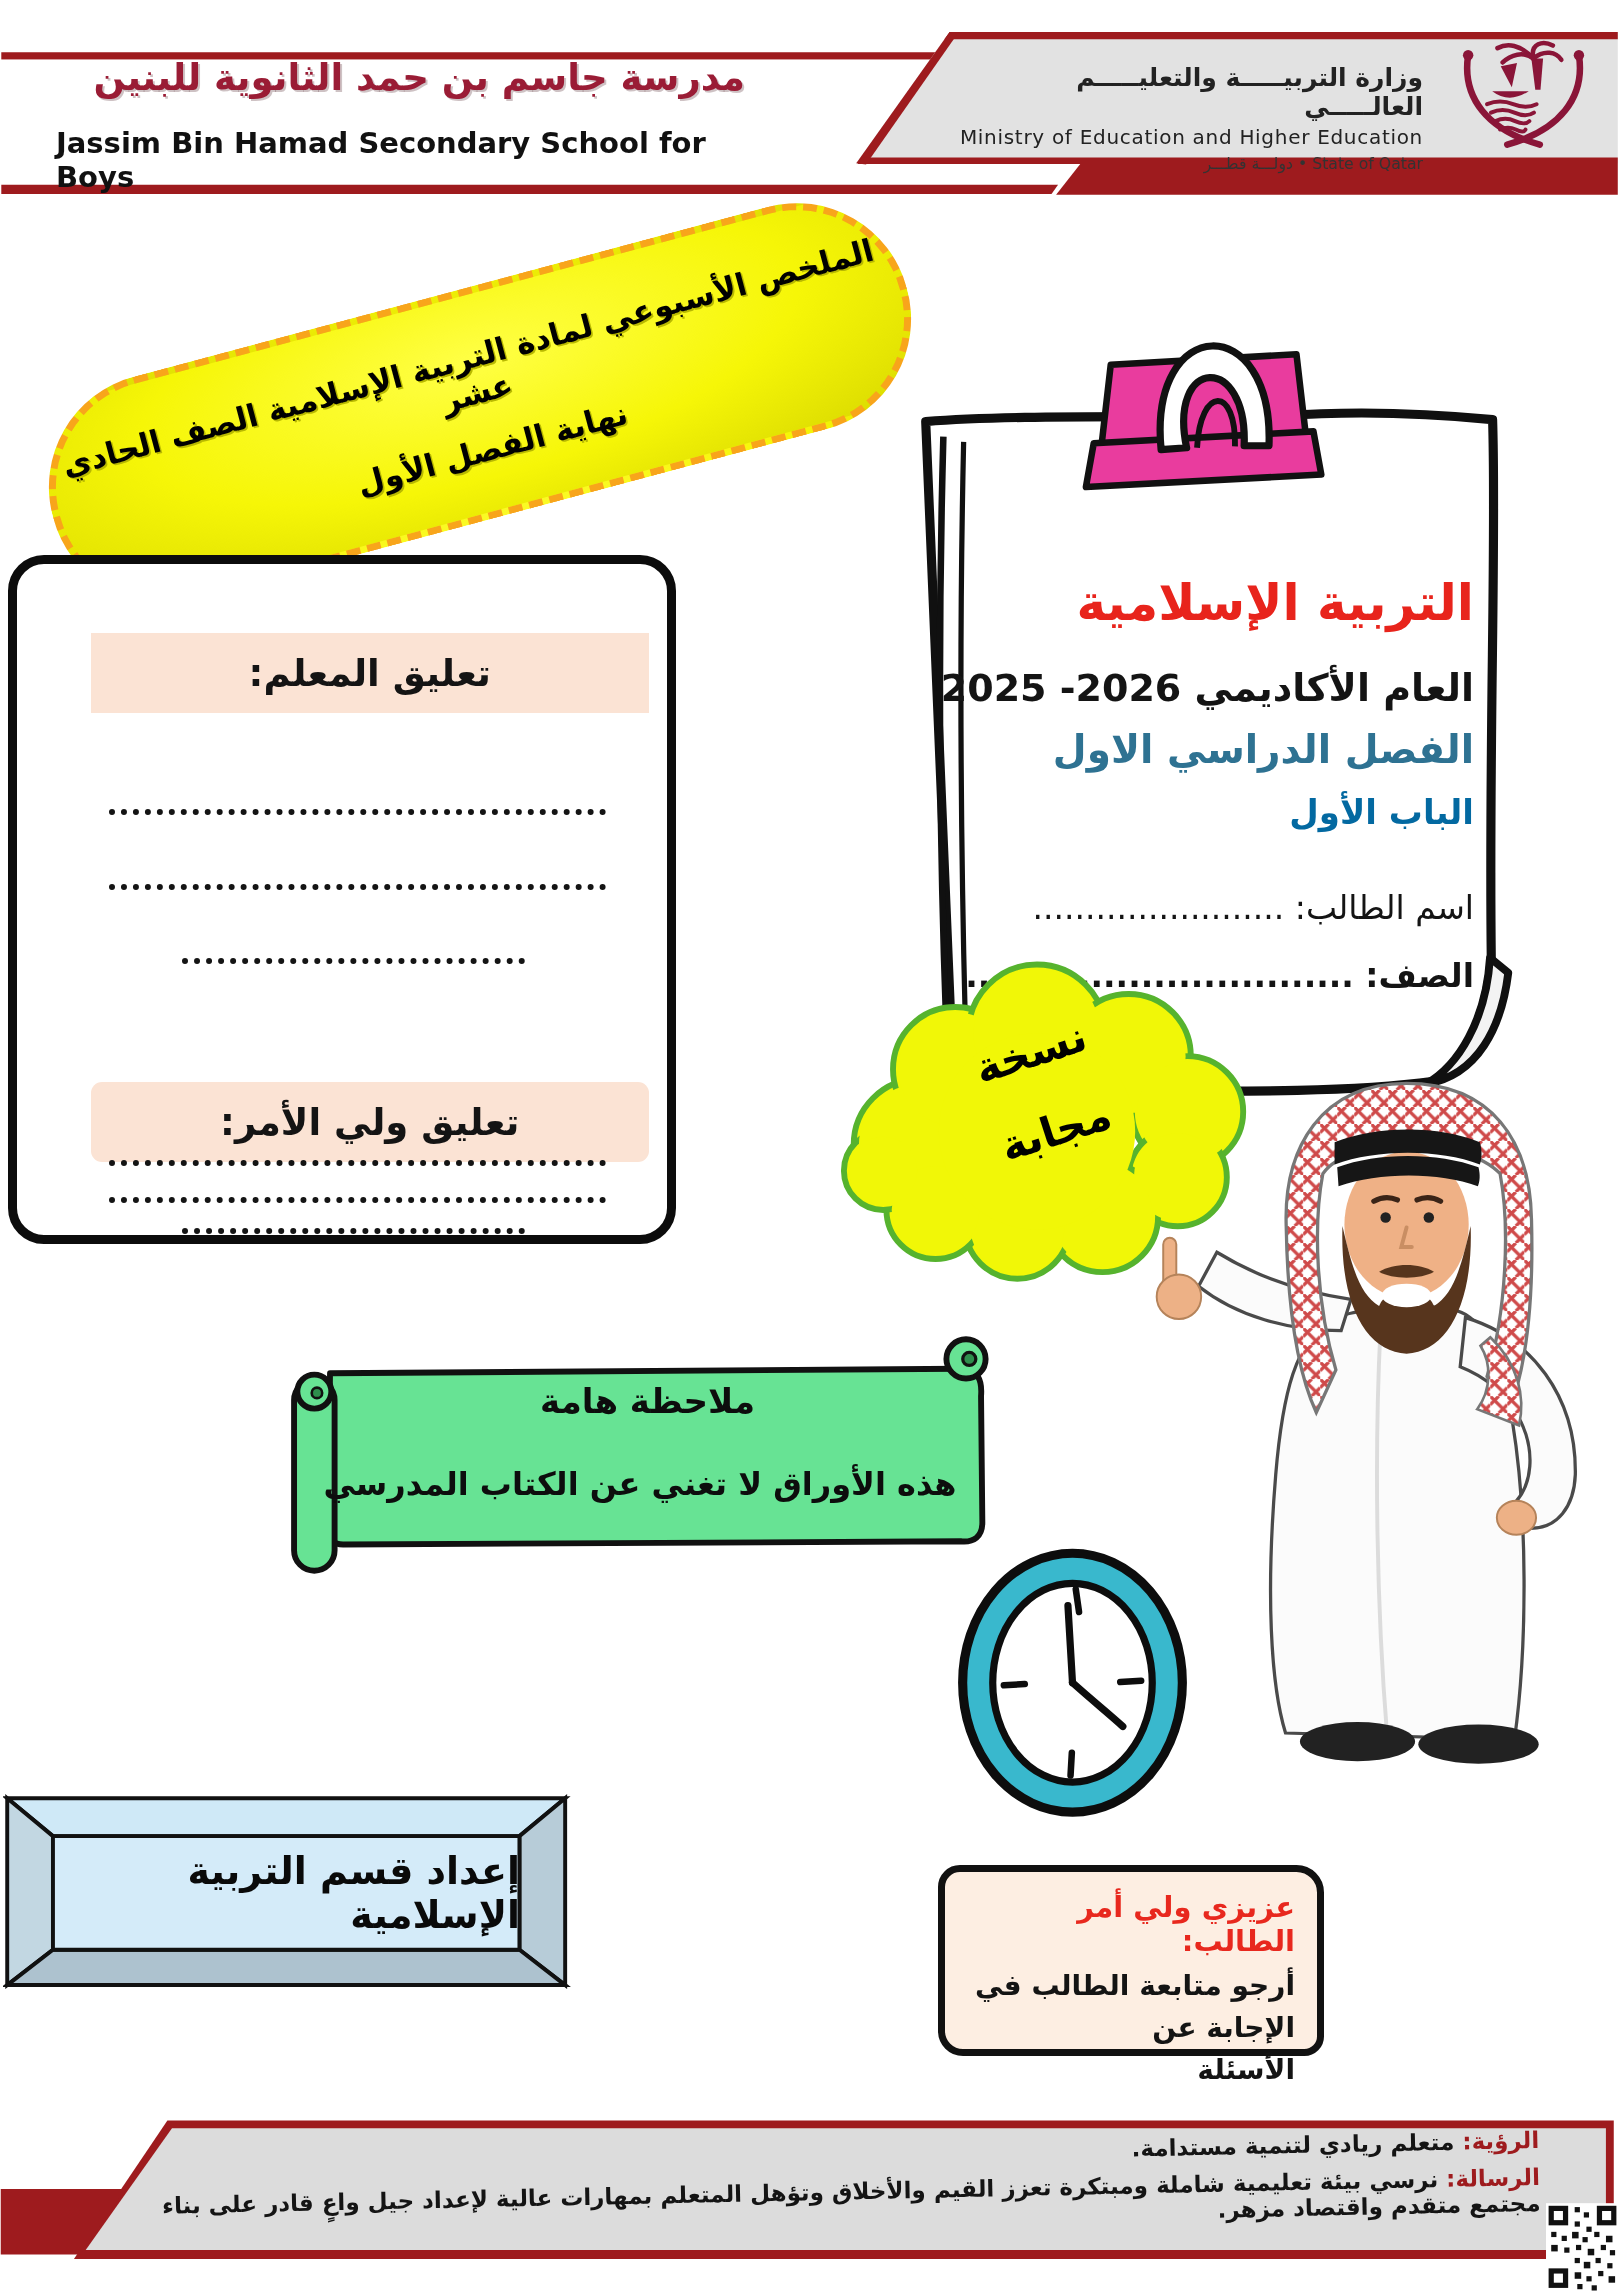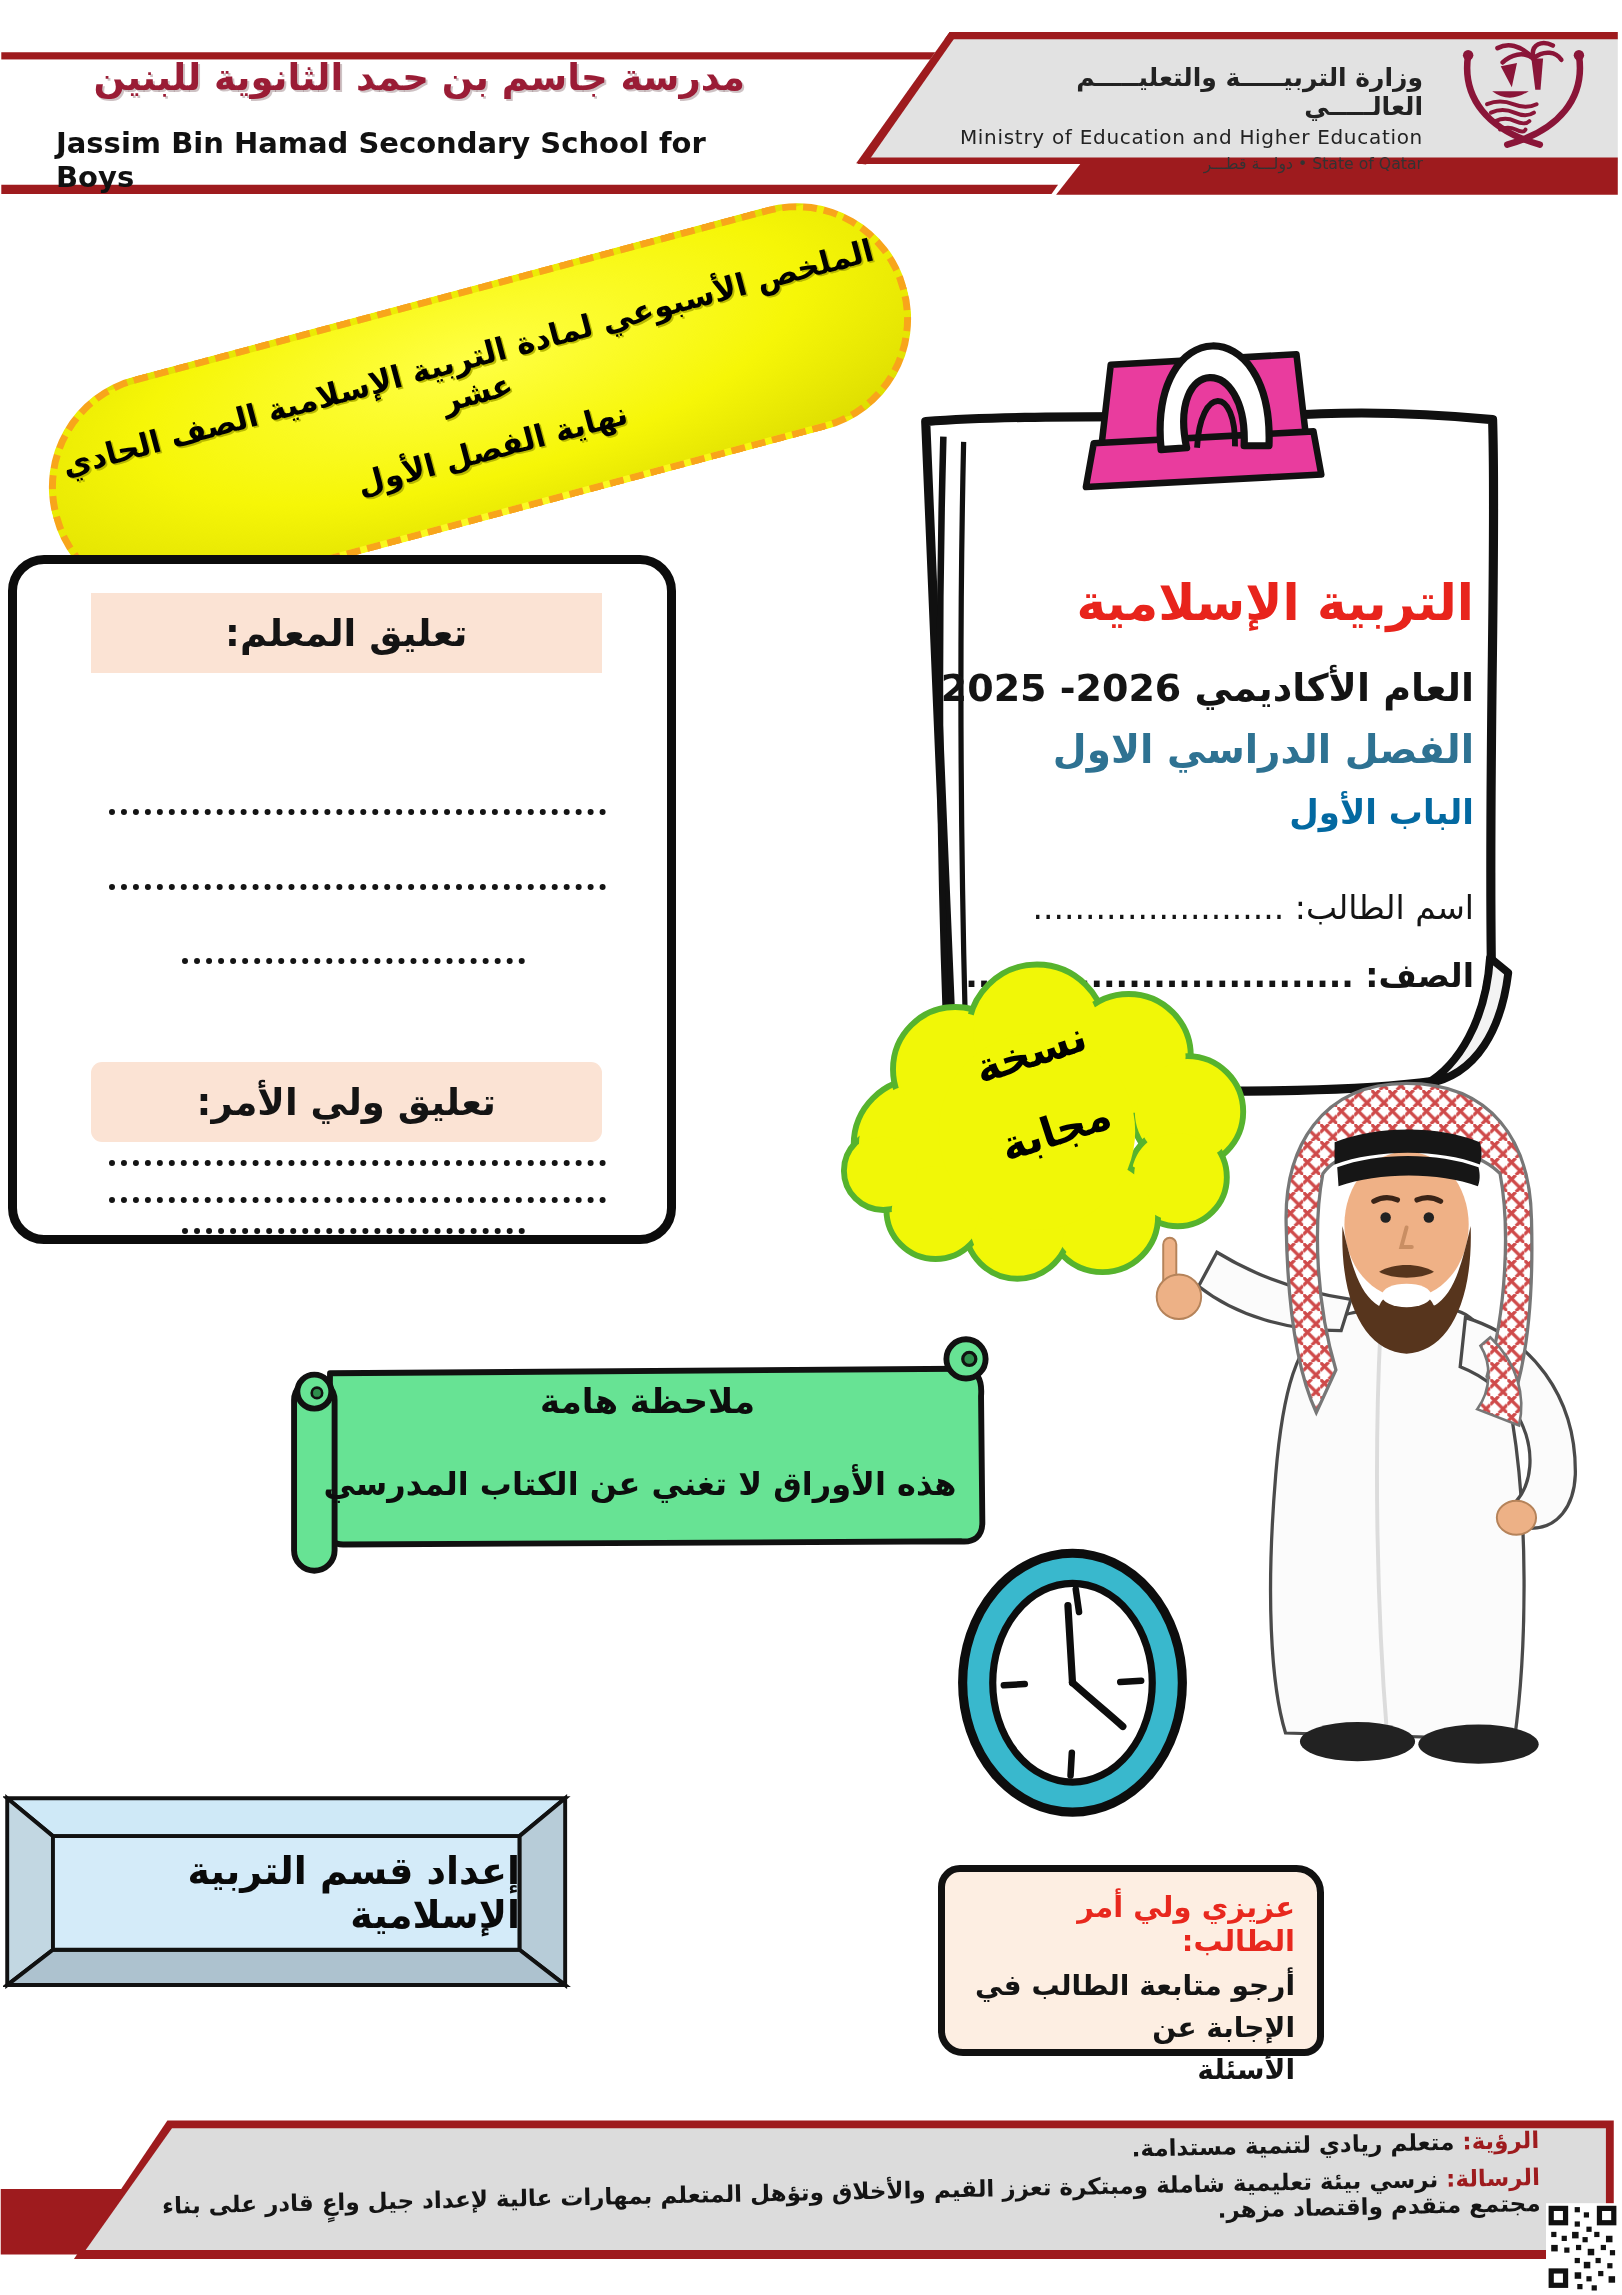--- a/index.html
+++ b/index.html
@@ -31,25 +31,25 @@
   .np-subject{top:293px;font-size:50px;font-weight:bold;color:#e8241c;}
   .np-year{top:385px;font-size:38px;font-weight:bold;color:#141414;}
   .np-term{top:446px;font-size:39px;font-weight:bold;color:#2e7292;}
   .np-chapter{top:511px;font-size:34px;font-weight:bold;color:#0369a1;}
   .np-name{top:607px;font-size:33px;font-weight:normal;color:#141414;}
   .np-class{top:675px;font-size:33px;font-weight:bold;color:#141414;}
 
   
   .combox{left:7.8px;top:555px;width:668px;height:689px;background:#fff;border:9.2px solid #0c0c0c;
           border-radius:36px;box-sizing:border-box;}
-  .band{position:absolute;left:74px;width:511px;height:80px;background:#fbe3d4;
+  .band{position:absolute;left:74px;width:558px;height:80px;background:#fbe3d4;
         display:flex;align-items:center;justify-content:center;direction:rtl;
-        font-size:37px;font-weight:bold;color:#141414;}
+        font-size:37px;font-weight:bold;color:#141414;margin-top:40px;}
   .band1{top:29px;}
-  .band2{top:498px;border-radius:11px;}
+  .band2{top:478px;border-radius:11px;}
   .dotline{position:absolute;height:0;border-bottom:6.5px dotted #141414;}
 
   
   .cloud{left:821px;top:935px;width:432px;height:347px;}
   .cloud-text{left:880px;top:1010px;width:327px;transform:rotate(-18deg);text-align:center;
               direction:rtl;color:#000;font-weight:bold;font-size:42px;line-height:82px;}
 
   
   .scroll-title{left:340px;top:1381px;width:615px;text-align:center;direction:rtl;
                 font-size:34px;font-weight:bold;color:#0d0d0d;}

